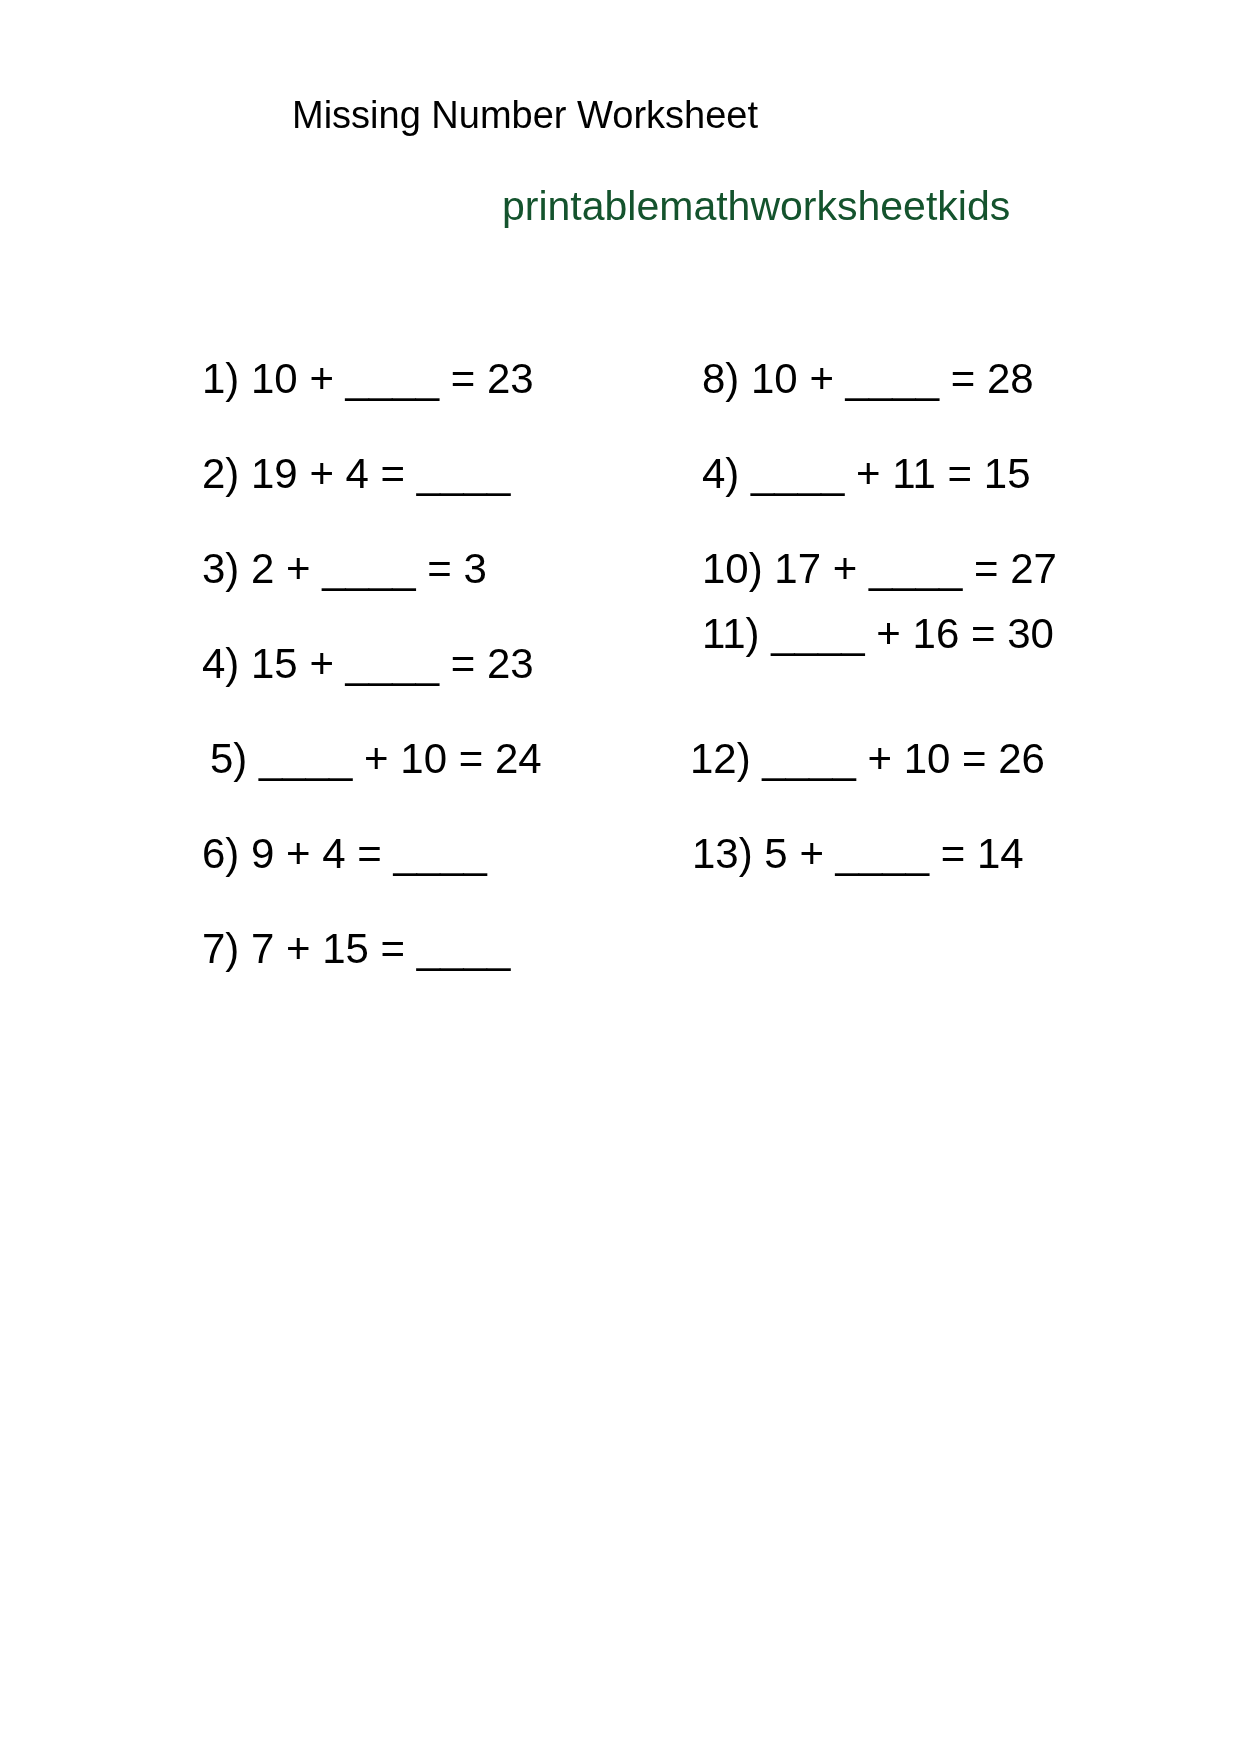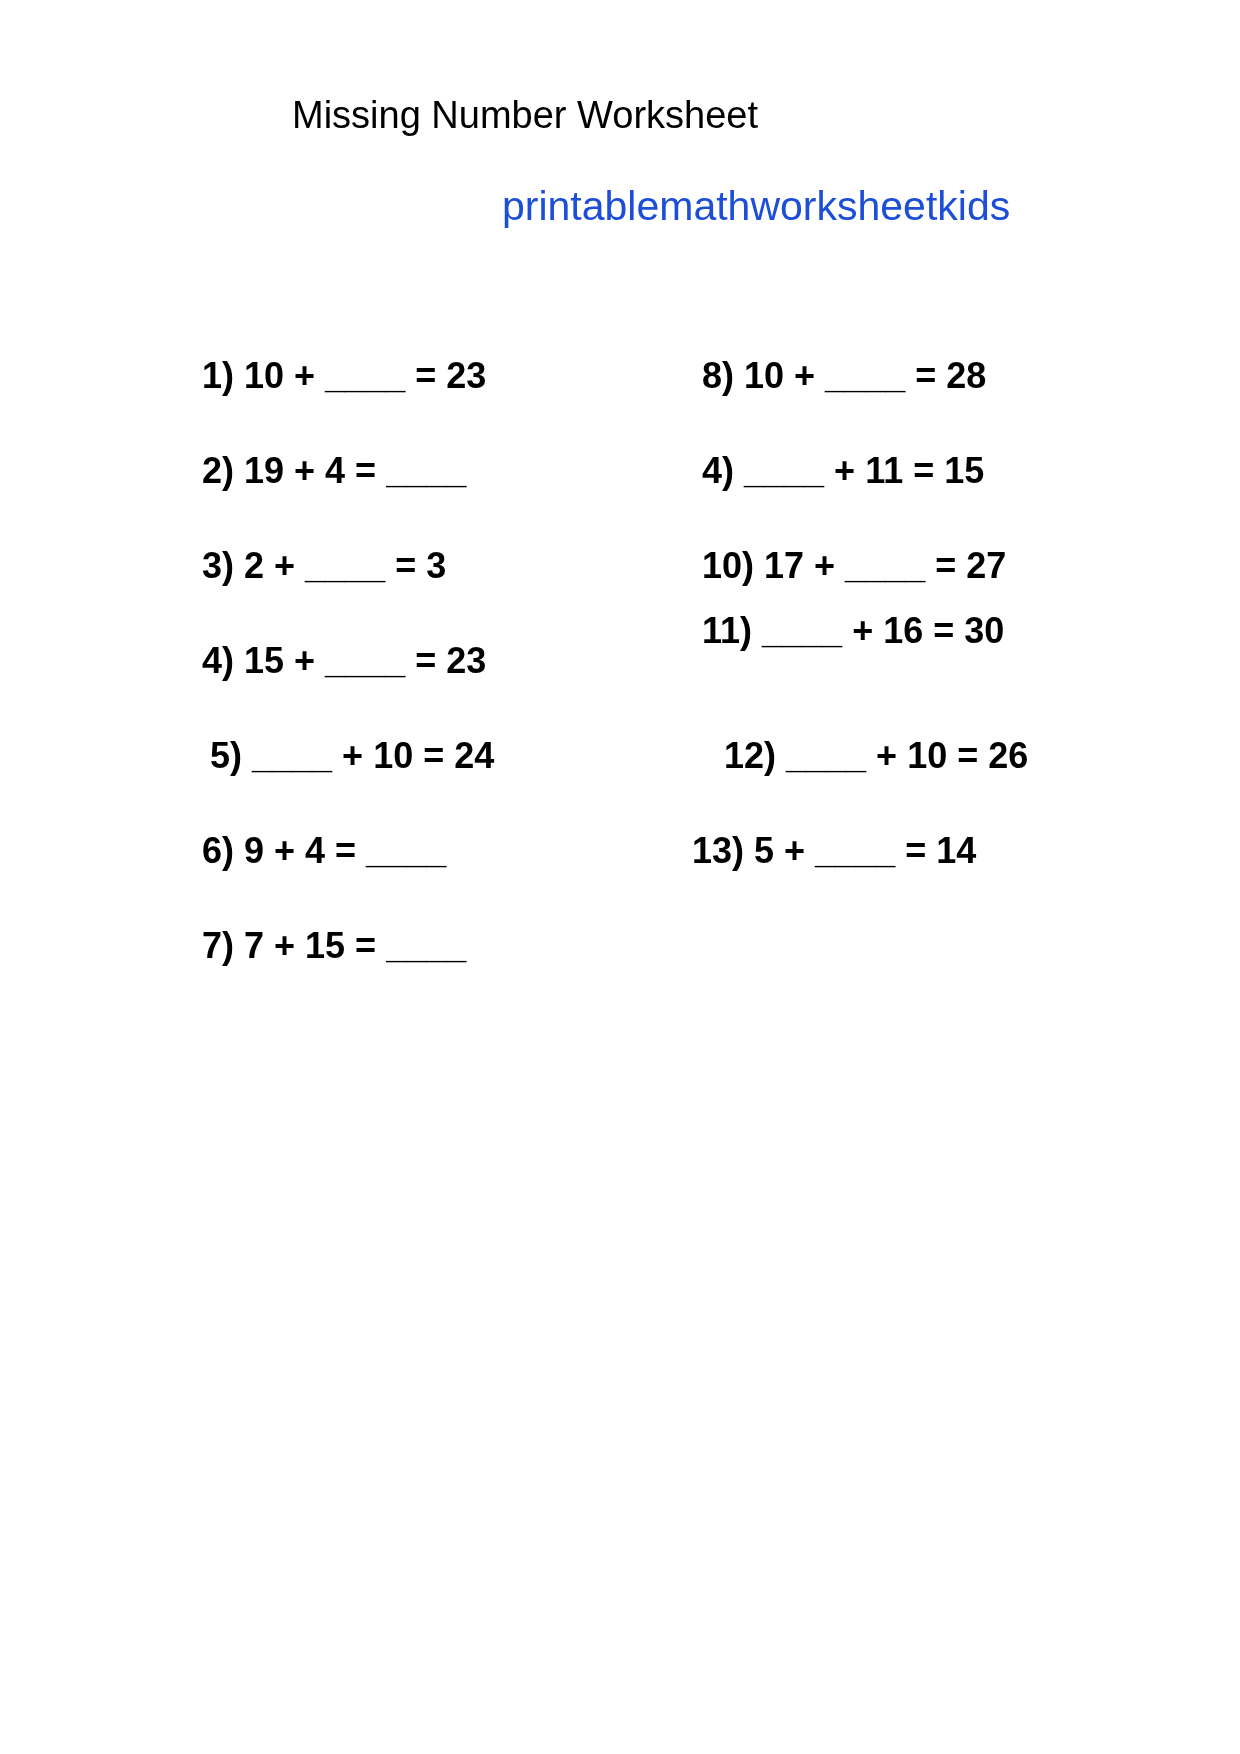--- a/index.html
+++ b/index.html
@@ -1,32 +1,32 @@
 <!DOCTYPE html>
 <html><head>
 <meta charset="utf-8">
 <style>
   html, body { margin:0; padding:0; background:#fff; }
   body { width:1240px; height:1754px; position:relative; overflow:hidden; font-family:"Liberation Sans", sans-serif; color:#000; }
   .title { position:absolute; left:292px; top:96px; font-size:38px; line-height:1; white-space:nowrap; }
-  .subtitle { position:absolute; left:502px; top:186px; font-size:41px; line-height:1; color:#1d4ed8; white-space:nowrap; }
-  .problem { position:absolute; font-size:36px; line-height:1; white-space:pre;font-weight:bold; }
+  .subtitle { position:absolute; left:502px; top:186px; font-size:41px; line-height:1; color:#14532d; white-space:nowrap; }
+  .problem { position:absolute; font-size:42px; line-height:1; white-space:pre; }
 </style>
 </head>
 <body>
 
 <div class="title">Missing Number Worksheet</div>
 <div class="subtitle">printablemathworksheetkids</div>
 
 <div class="problem" style="left:202px;top:358px">1) 10 + ____ = 23</div>
 <div class="problem" style="left:202px;top:453px">2) 19 + 4 = ____</div>
 <div class="problem" style="left:202px;top:548px">3) 2 + ____ = 3</div>
 <div class="problem" style="left:202px;top:643px">4) 15 + ____ = 23</div>
 <div class="problem" style="left:210px;top:738px">5) ____ + 10 = 24</div>
 <div class="problem" style="left:202px;top:833px">6) 9 + 4 = ____</div>
 <div class="problem" style="left:202px;top:928px">7) 7 + 15 = ____</div>
 
 <div class="problem" style="left:702px;top:358px">8) 10 + ____ = 28</div>
 <div class="problem" style="left:702px;top:453px">4) ____ + 11 = 15</div>
 <div class="problem" style="left:702px;top:548px">10) 17 + ____ = 27</div>
 <div class="problem" style="left:702px;top:613px">11) ____ + 16 = 30</div>
-<div class="problem" style="left:724px;top:738px">12) ____ + 10 = 26</div>
+<div class="problem" style="left:690px;top:738px">12) ____ + 10 = 26</div>
 <div class="problem" style="left:692px;top:833px">13) 5 + ____ = 14</div>
 
 </body></html>

